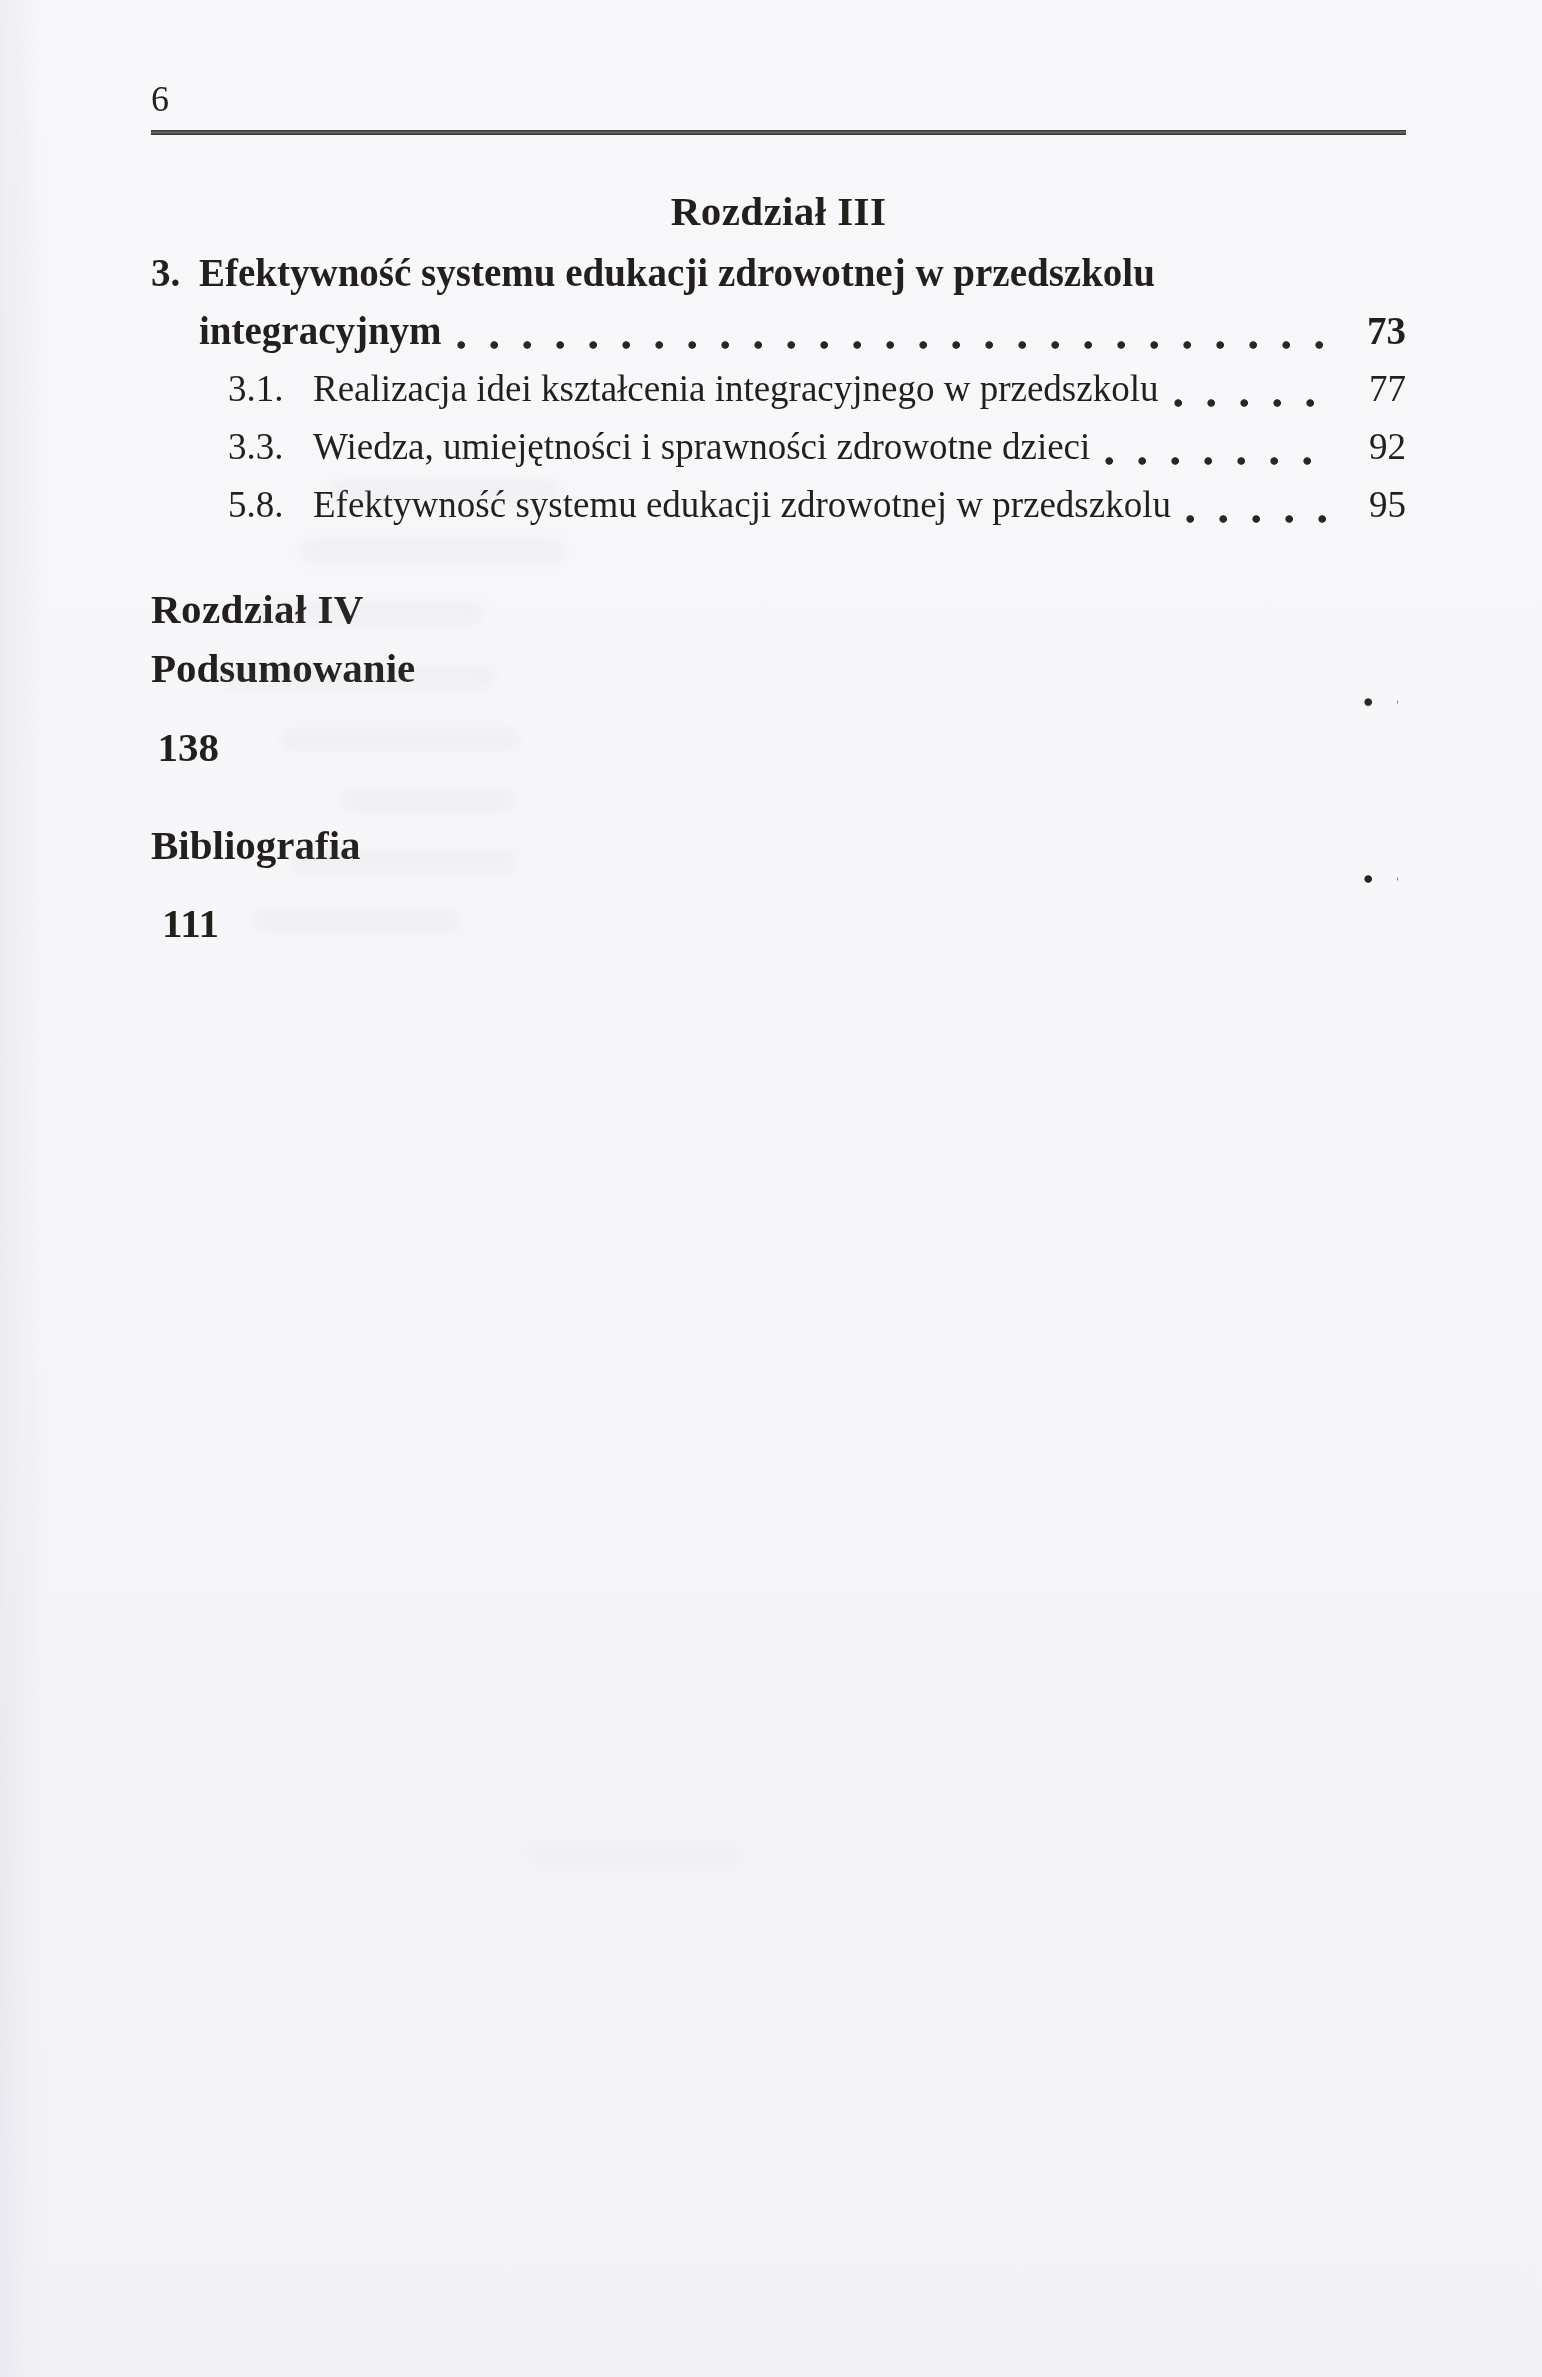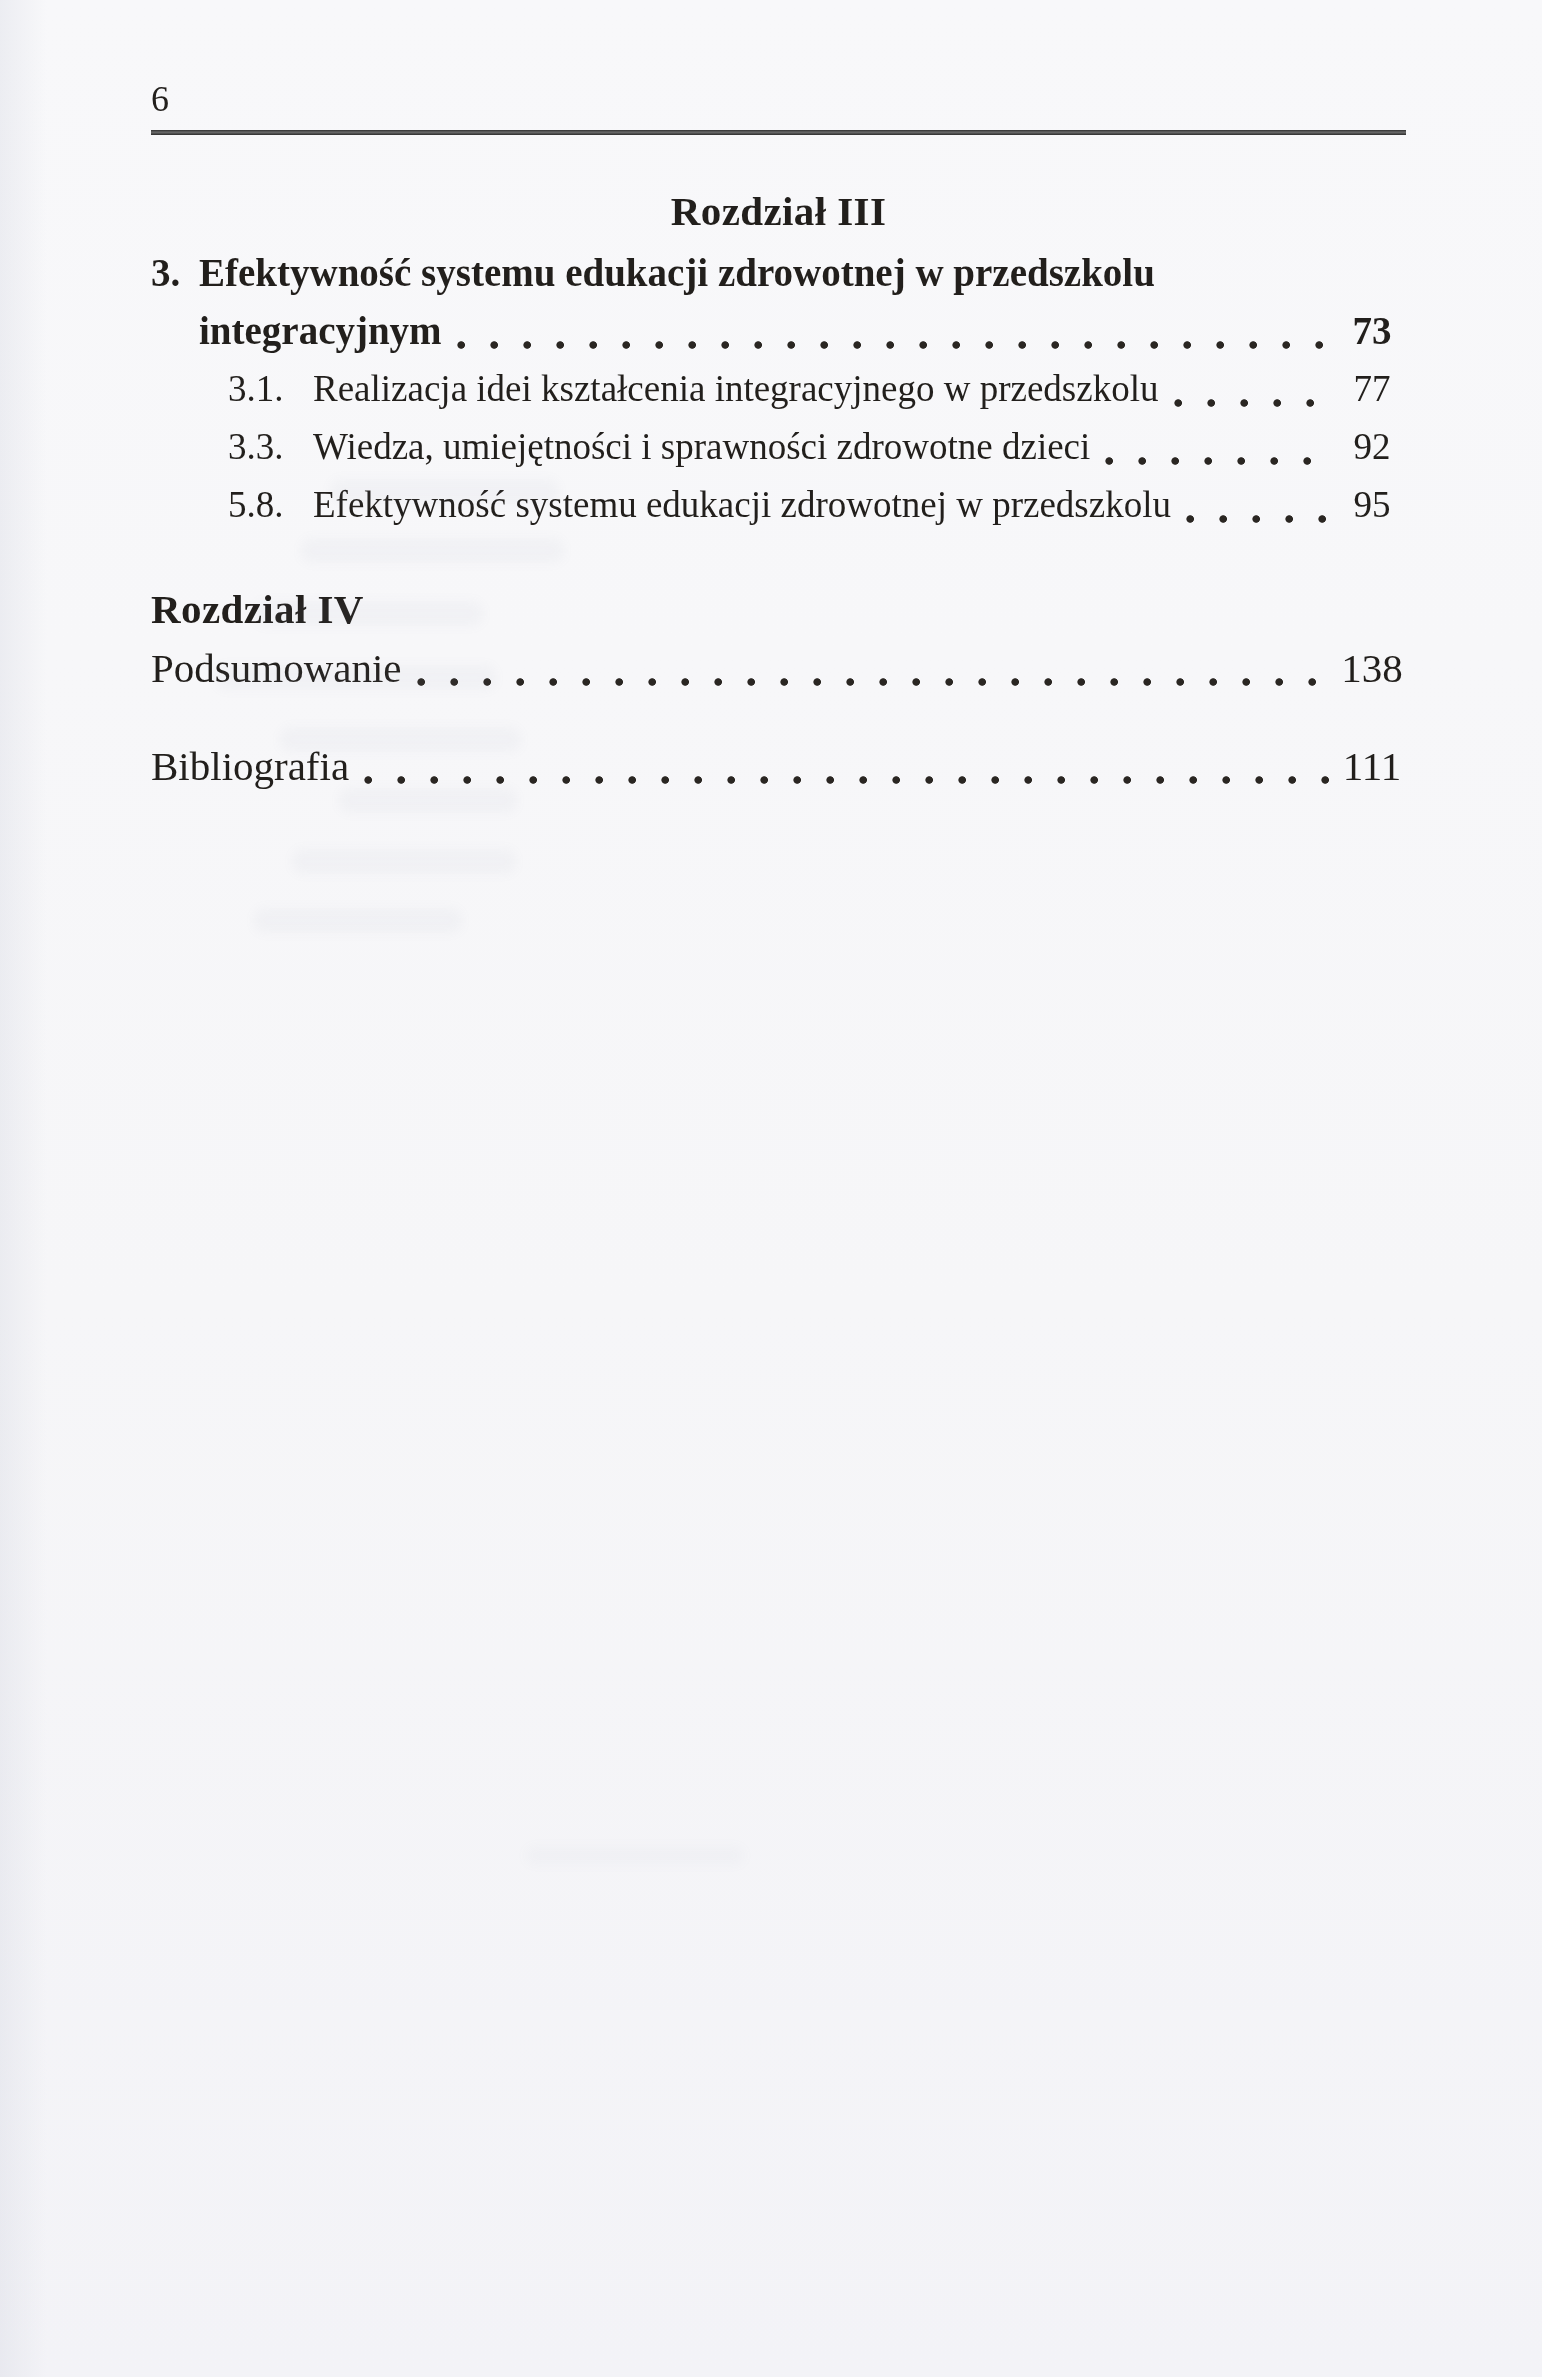--- a/index.html
+++ b/index.html
@@ -37,21 +37,21 @@
   .heading-4 { margin-top: 46px; }
   .toc { margin-top: 3.4px; }
   .toc-row {
     display: flex;
     align-items: baseline;
     line-height: 58px;
     font-size: 37px;
     white-space: nowrap;
   }
   .toc-row.bold { font-weight: bold; font-size: 39px; }
-  .toc-row.big  { font-weight: normal; font-size: 41px; }
+  .toc-row.big  { font-weight: bold; font-size: 41px; flex-direction: column; }
   .indent-1 { padding-left: 48px; }
   .indent-2 { padding-left: 53px; }
   .entry-number {
     flex: 0 0 auto;
     display: inline-block;
   }
   .entry-number.main { width: 48px; }
   .entry-number.sub  { width: 85px; margin-left: 24px; }
   .entry-text { flex: 0 0 auto; }
   .dot-leader {
@@ -61,21 +61,21 @@
     margin: 0 8.5px 10.2px 15.2px;
     background-image: radial-gradient(circle at 4.2px 5.1px, #2a2622 3.4px, rgba(0,0,0,0) 4.2px);
     background-size: 33px 10.2px;
     background-repeat: repeat-x;
     background-position: left bottom;
     min-width: 34px;
   }
   .entry-page {
     flex: 0 0 auto;
     min-width: 68px;
-    text-align: center;
+    text-align: right;
   }
   .bib-row { margin-top: 40px; }
   
   .artifacts { position: absolute; left: 0; top: 0; width: 100%; height: 100%; pointer-events: none; }
   .bleed {
     position: absolute;
     background: #8c93ab;
     opacity: 0.055;
     border-radius: 10.2px;
     filter: blur(5.1px);

